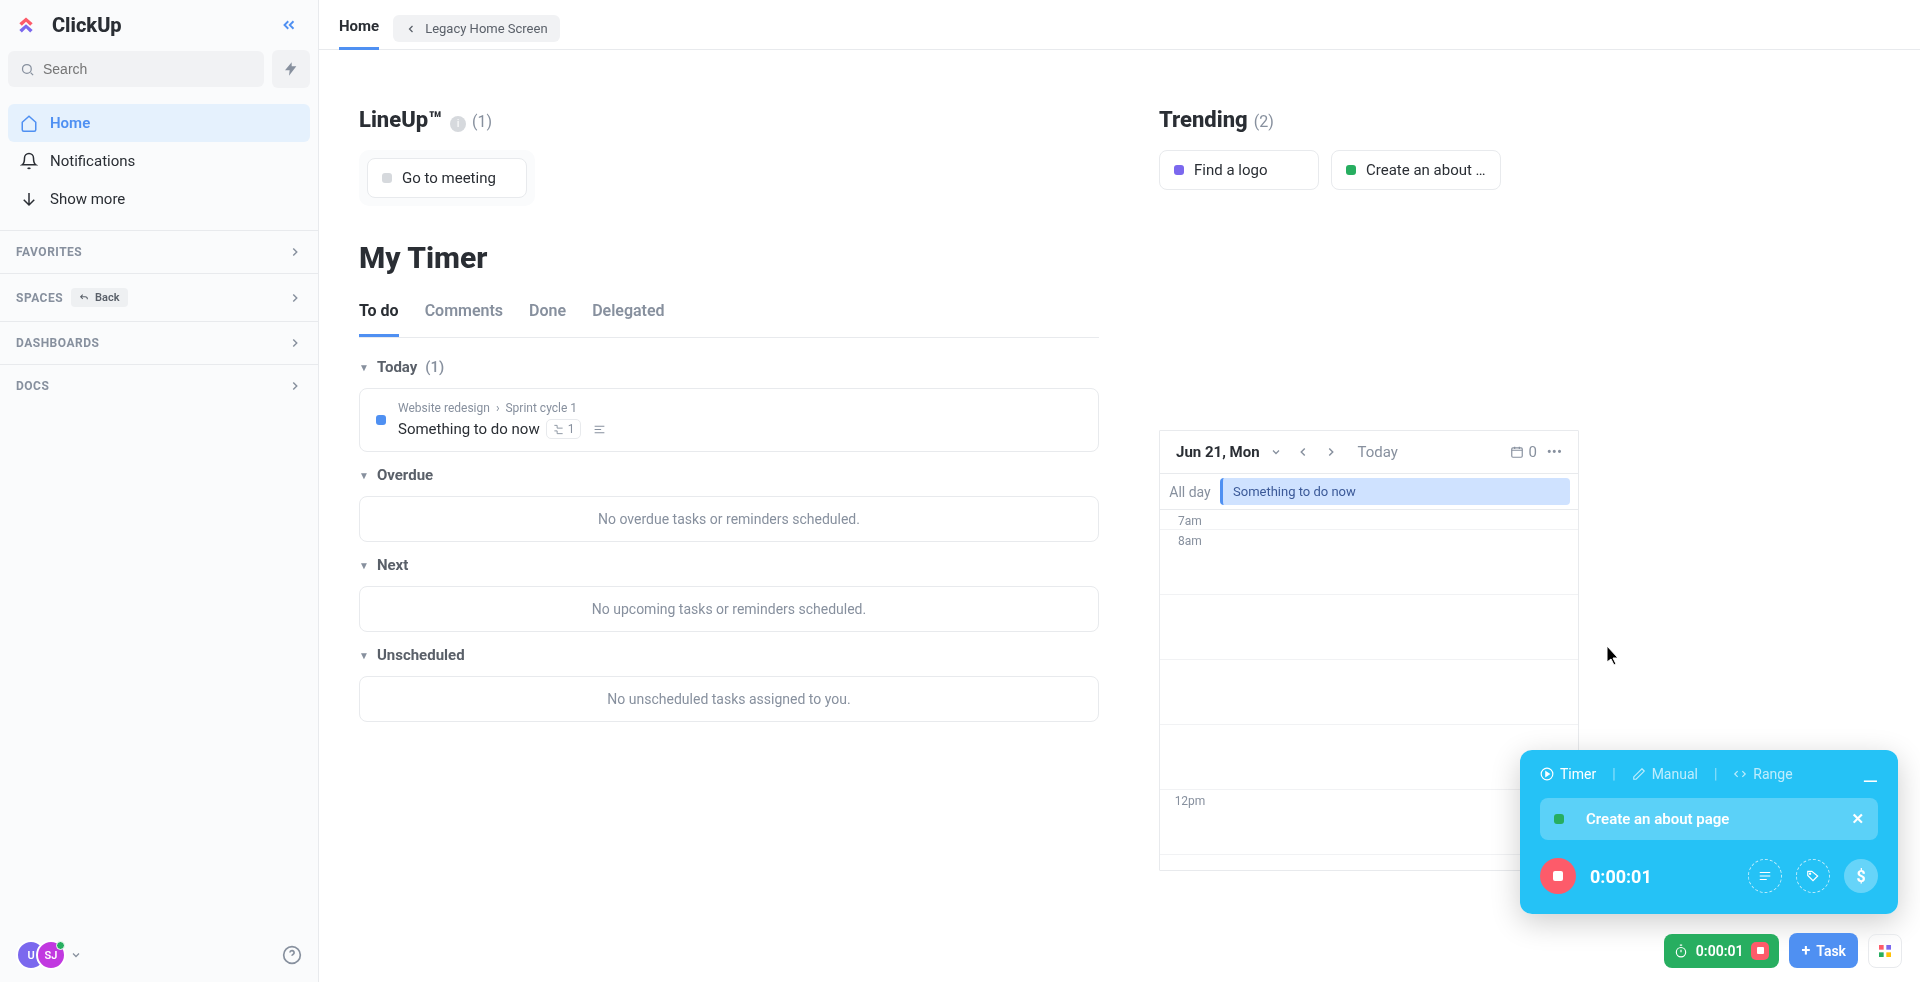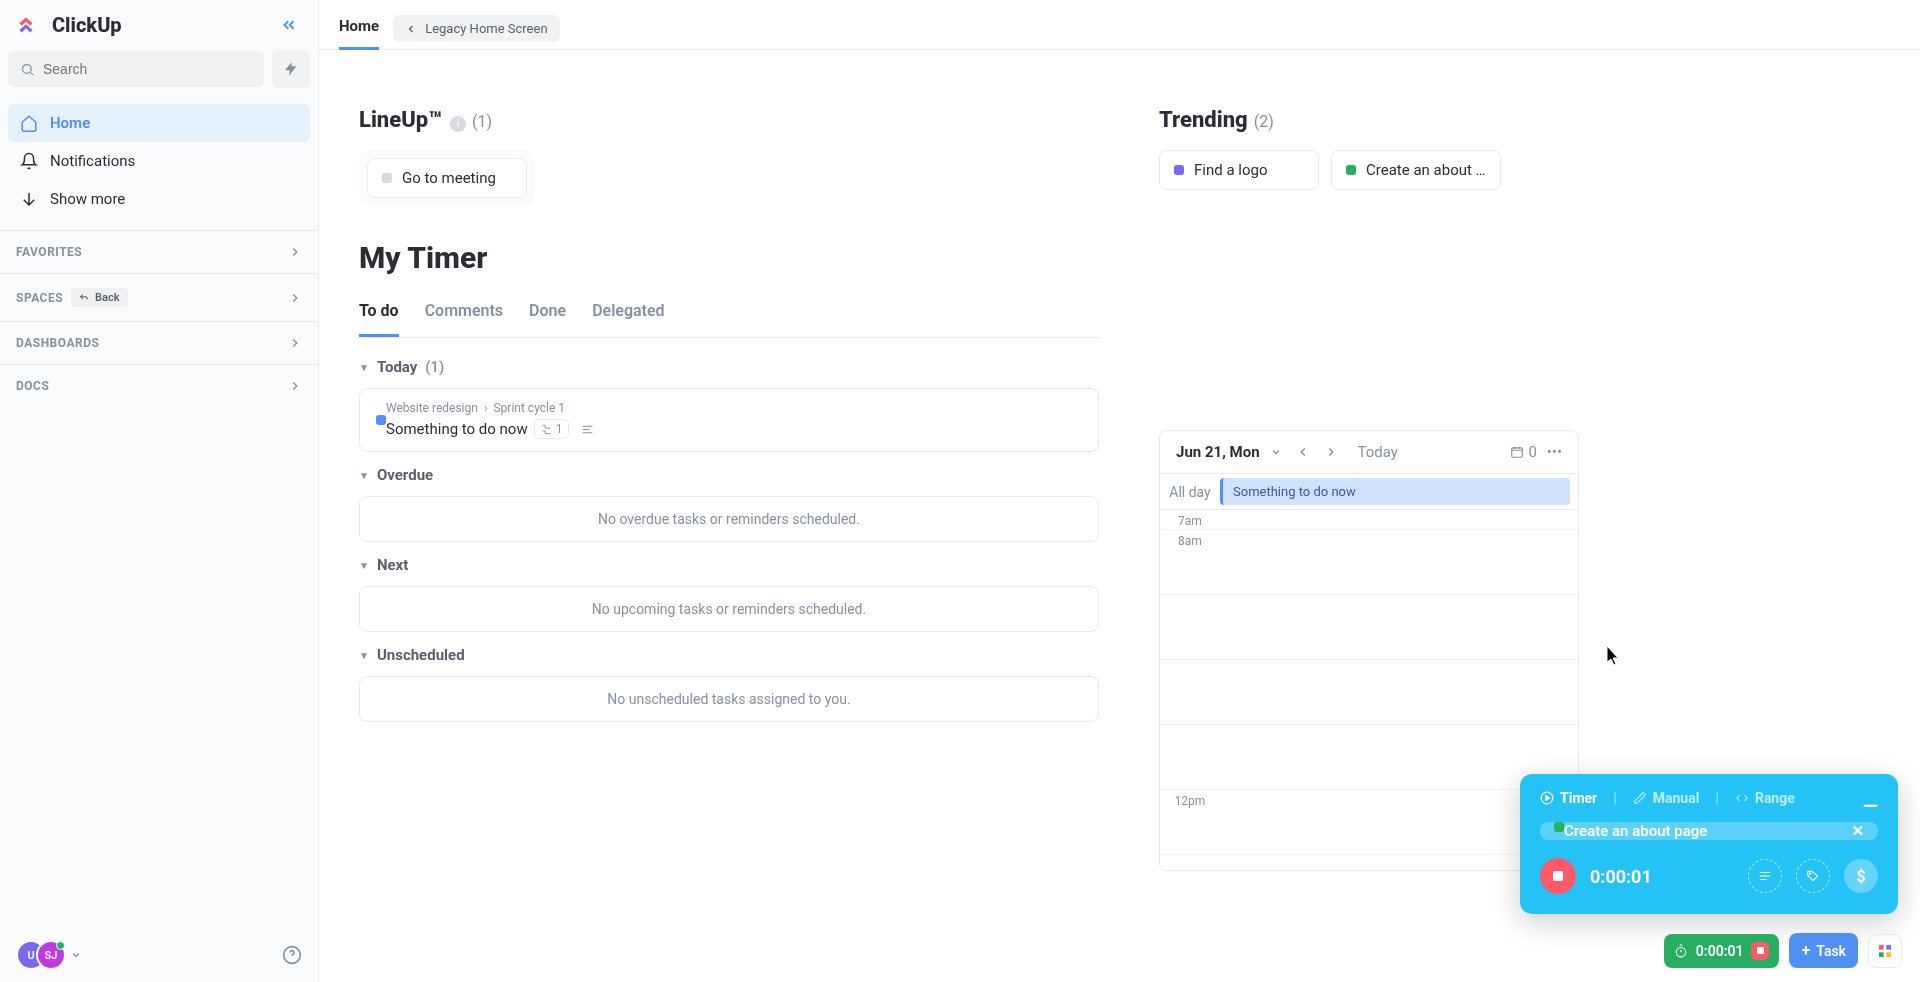--- a/index.html
+++ b/index.html
@@ -54,48 +54,48 @@
 
 .mywork h1 { font-size:30px; font-weight:800; margin:34px 0 18px; }
 .tabs { display:flex; gap:26px; border-bottom:1px solid #e8eaed; margin-bottom:20px; }
 .tabs .t { padding: 8px 0 14px; font-size:16px; font-weight:600; color:#87909e; cursor:pointer; border-bottom:3px solid transparent; }
 .tabs .t.active { color:#2a2e34; border-bottom-color:#4f90f2; font-weight:700; }
 
 .group-head { display:flex; align-items:center; gap:8px; color:#5a6069; font-weight:700; font-size:15px; margin:14px 0 12px; cursor:pointer; }
 .tri { color:#87909e; font-size:10px; }
 .group-count { color:#87909e; font-weight:500; }
 
-.task-row { border:1px solid #e8eaed; border-radius:8px; padding:12px 16px; display:flex; align-items:center; }
+.task-row { border:1px solid #e8eaed; border-radius:8px; padding:12px 16px; display:flex; align-items:center; gap:12px; }
 .breadcrumb { font-size:12px; color:#87909e; display:flex; gap:6px; margin-bottom:4px; }
 .task-title { font-size:15px; }
 .pill-btn { border:1px solid #e8eaed; border-radius:5px; padding:2px 6px; font-size:12px; color:#87909e; display:inline-flex; align-items:center; gap:4px; margin-left:6px; }
 .empty-row { border:1px solid #e8eaed; border-radius:8px; padding:14px; text-align:center; color:#87909e; font-size:14px; }
 
-.calendar { border:1px solid #e8eaed; border-radius:8px; margin-top:240px; overflow:hidden; }
+.calendar { border:1px solid #e8eaed; border-radius:1px; margin-top:240px; overflow:hidden; }
 .cal-head { display:flex; align-items:center; gap:10px; padding:12px 16px; font-size:15px; }
 .cal-head .date { font-weight:700; }
 .cal-nav { display:flex; gap:6px; color:#87909e; }
 .cal-nav span { cursor:pointer; padding:2px 4px; }
 .today-lbl { color:#87909e; margin-left:6px; }
 .cal-icons { margin-left:auto; display:flex; align-items:center; gap:10px; color:#87909e; }
 .allday-row { display:flex; align-items:center; border-top:1px solid #e8eaed; border-bottom:1px solid #e8eaed; }
 .allday-label { width:60px; padding:8px; font-size:14px; color:#87909e; text-align:center; }
 .allday-event { flex:1; background:#cfe2ff; color:#3b5998; font-size:13px; padding:6px 10px; margin:4px 8px 4px 0; border-radius:4px; border-left:3px solid #4f90f2; cursor:pointer; }
 .time-grid { position:relative; height:360px; overflow:hidden; }
 .hour-row { display:flex; border-bottom:1px solid #f1f2f4; height:65px; }
 .hour-label { width:60px; font-size:12px; color:#87909e; text-align:center; padding-top:4px; }
 
 .timer-panel { position:absolute; right:22px; bottom:68px; width:378px; background:#fff; border-radius:12px; box-shadow:0 8px 30px rgba(0,0,0,.2); overflow:hidden; }
 .timer-top { background:#25c2f6; color:#fff; padding:16px 20px 20px; }
-.timer-tabs { display:flex; align-items:flex-end; gap:16px; font-size:14px; font-weight:700; margin-bottom:16px; }
+.timer-tabs { display:flex; align-items:flex-end; gap:16px; font-size:14px; font-weight:400; margin-bottom:16px; }
 .timer-tabs .tt { display:flex; align-items:center; gap:6px; opacity:.7; cursor:pointer; }
 .timer-tabs .tt.active { opacity:1; }
 .timer-tabs .sep { opacity:.5; }
 .timer-min { margin-left:auto; cursor:pointer; font-size:20px; line-height:0; }
-.task-pill { background:rgba(255,255,255,.25); border-radius:8px; padding:0 14px; display:flex; align-items:flex-start; gap:0; font-weight:600; font-size:15px; }
+.task-pill { background:rgba(255,255,255,.25); border-radius:8px; padding:12px 14px; display:flex; align-items:center; gap:22px; font-weight:600; font-size:15px; }
 .task-pill .close { margin-left:auto; cursor:pointer; }
 .timer-row { display:flex; align-items:center; gap:14px; margin-top:18px; }
 .stop-btn { width:36px; height:36px; border-radius:50%; background:#fd5b6a; display:flex; align-items:center; justify-content:center; cursor:pointer; }
 .stop-sq { width:10px; height:10px; background:#fff; border-radius:2px; }
 .timer-val { font-size:18px; font-weight:700; }
 .round-btn { width:34px; height:34px; border-radius:50%; border:1.5px dashed rgba(255,255,255,.7); display:flex; align-items:center; justify-content:center; cursor:pointer; }
 .round-btn.solid { border:0; background:rgba(255,255,255,.3); }
 .timer-row .spacer { margin-left:auto; }
 .timer-bottom { display:flex; align-items:center; gap:12px; padding:16px 20px; color:#5a6069; font-size:14px; cursor:pointer; }
 

